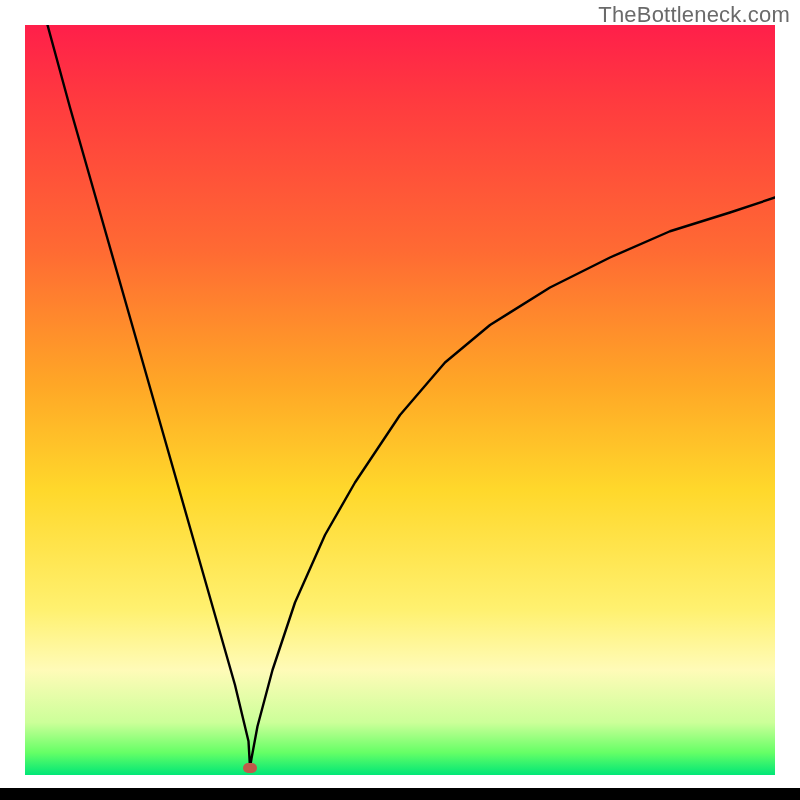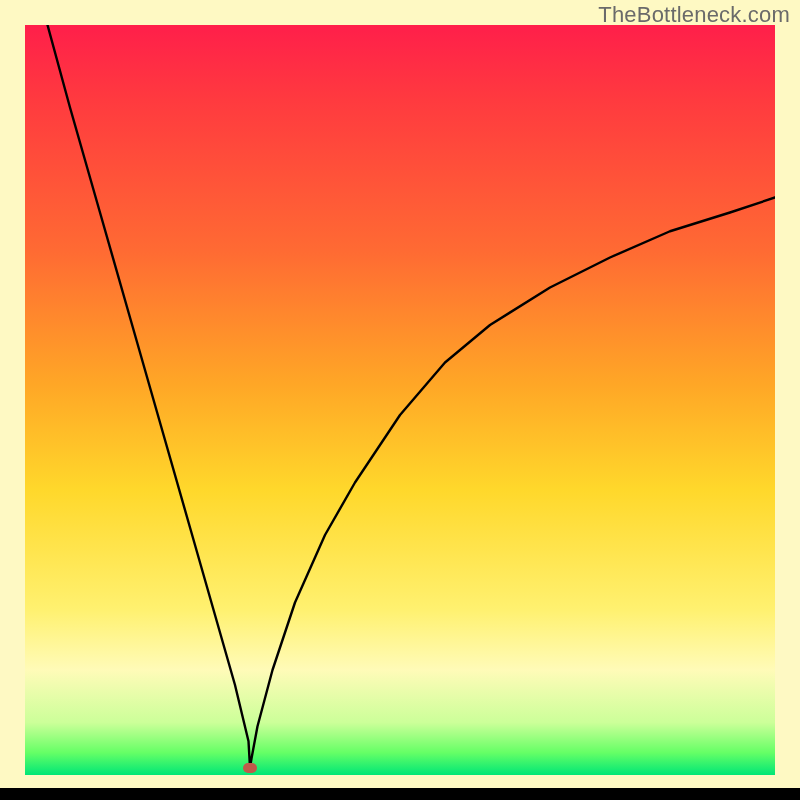--- a/index.html
+++ b/index.html
@@ -8,21 +8,21 @@
     width: 800px;
     height: 800px;
     background: #000;
     font-family: Arial, Helvetica, sans-serif;
     overflow: hidden;
   }
   .frame {
     position: absolute;
     left: 0; top: 0;
     width: 800px; height: 788px;
-    background: #fef9c3;
+    background: #ffffff;
   }
   .plot {
     position: absolute;
     left: 25px;
     top: 25px;
     width: 750px;
     height: 750px;
     
     background: linear-gradient(to bottom,
       #ff1f4a 0%,

